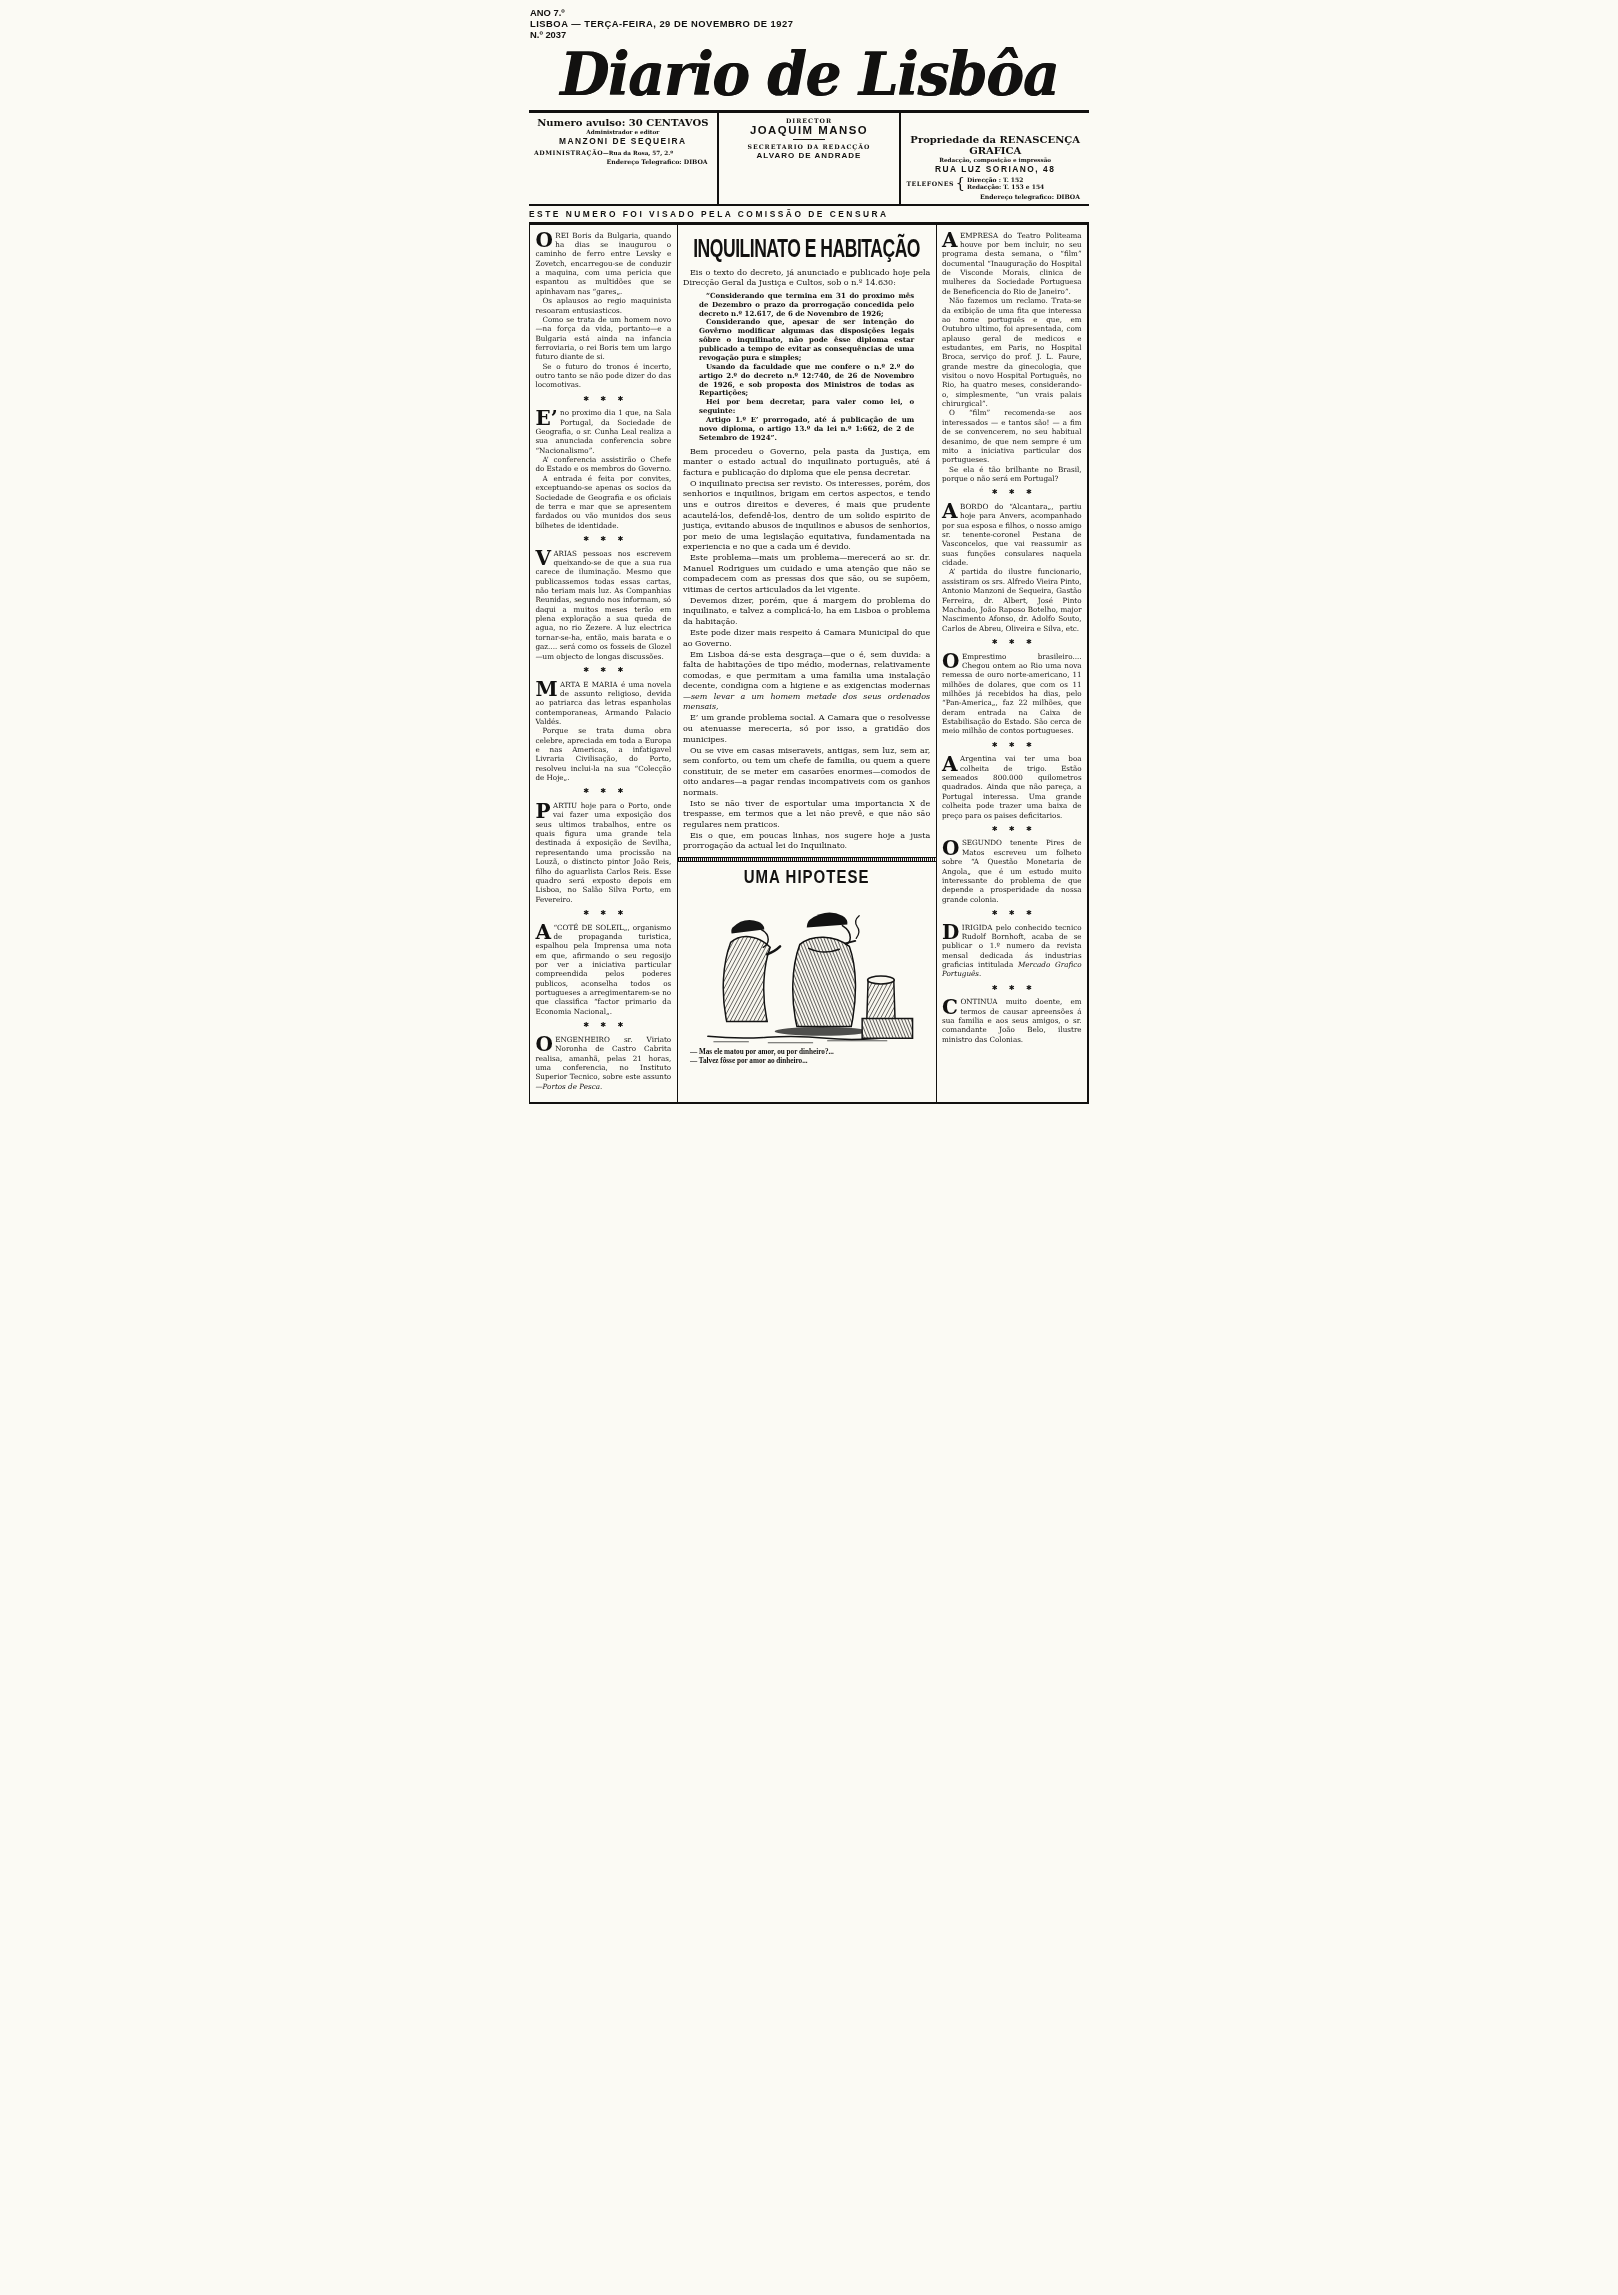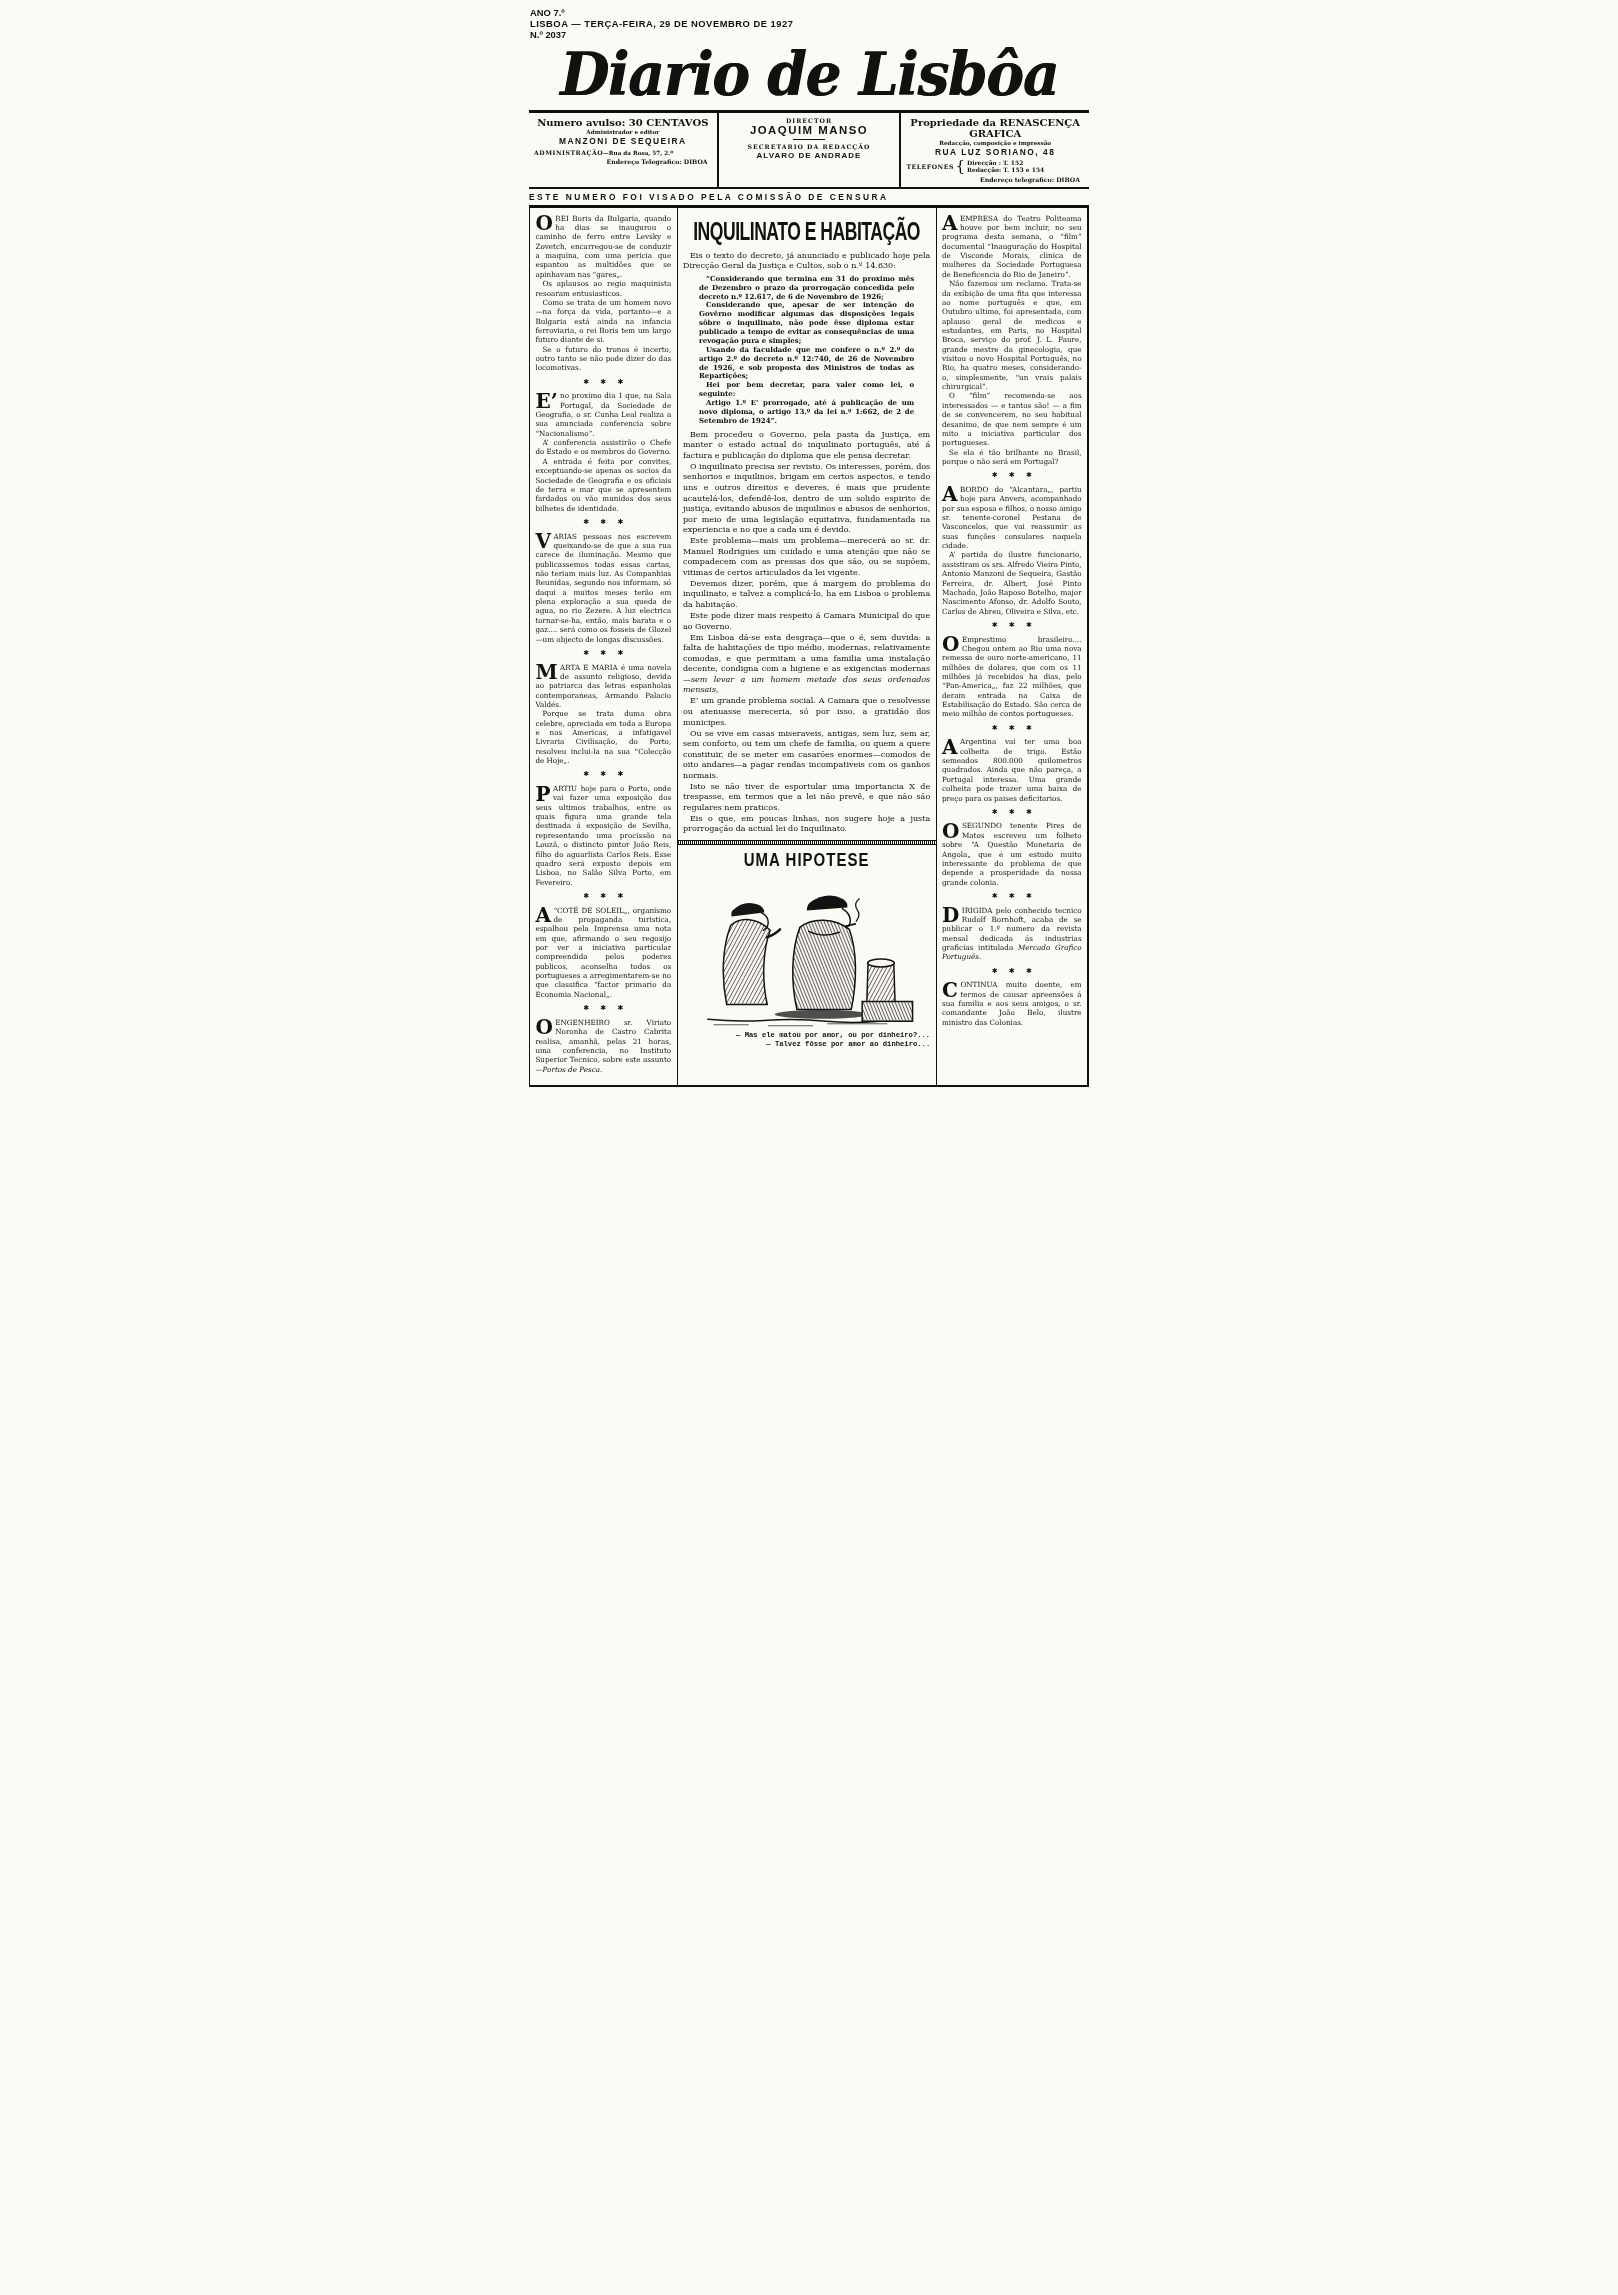--- a/index.html
+++ b/index.html
@@ -20,21 +20,21 @@
   .masthead{font-family:"DejaVu Serif", serif;font-weight:bold;font-style:italic;
     font-size:57px;line-height:1.02;text-align:center;letter-spacing:-1.5px;
     transform:scaleY(1.06);transform-origin:center top;margin:3px 0 9px;
     text-shadow:0.5px 0 0 var(--ink);}
 
   
   .infobar{display:flex;border-top:3.5px solid var(--ink);border-bottom:2px solid var(--ink);}
   .ib{padding:3.5px 5px 4.5px;}
   .ib-left{width:33.5%;}
   .ib-center{width:33%;border-left:2.5px double var(--ink);border-right:2.5px double var(--ink);text-align:center;}
-  .ib-right{width:33.5%;}
+  .ib-right{width:33.5%;margin-top:17px;}
   .ib .l1{font-weight:bold;font-size:10px;text-align:center;}
   .ib .l2{font-weight:bold;font-size:5.7px;text-align:center;margin-top:1px;}
   .ib .l3{font-family:"Liberation Sans", sans-serif;font-weight:bold;font-size:8.4px;
     letter-spacing:1.5px;text-align:center;margin-top:1px;}
   .ib .l4{font-size:5.7px;font-weight:bold;margin-top:3px;}
   .ib .l4 .lbl{font-size:6.2px;letter-spacing:0.5px;}
   .ib .l5{font-size:6.2px;font-weight:bold;text-align:right;margin-top:2px;padding-right:4px;}
   .ib-center .dlabel{font-weight:bold;font-size:6.2px;letter-spacing:1px;}
   .ib-center .dname{font-family:"Liberation Sans", sans-serif;font-weight:bold;font-size:11.4px;letter-spacing:1.5px;margin-top:0.5px;}
   .ib-center .mini-rule{width:32px;height:1.5px;background:var(--ink);margin:2.5px auto 3px;}
@@ -69,22 +69,22 @@
   .lead-para{margin-bottom:3px;}
   .decree p{font-size:7px;font-weight:bold;line-height:1.27;}
   .decree{margin:3px 16px 4px;}
   .cbody p{margin-bottom:0.5px;}
   .hatch-rule{height:4.5px;margin:5px -5.4px 3px;border-top:0.5px solid var(--ink);border-bottom:0.5px solid var(--ink);
     background:repeating-linear-gradient(90deg,var(--ink) 0 1px,transparent 1px 2px);}
   h2.cartoon-title{font-family:"Liberation Sans", sans-serif;font-weight:bold;font-size:15px;
     text-align:center;letter-spacing:1px;margin:1px 0 1px;transform:scaleY(1.2);transform-origin:center top;}
   figure.cartoon{margin:5px 0 0;}
   figure.cartoon svg{display:block;width:88%;margin:0 auto;}
-  figcaption p{font-family:Liberation Mono, monospace;font-weight:bold;font-size:7.2px;
-    line-height:1.25;text-indent:0;text-align:right;margin:0 0 0 6%;}
+  figcaption p{font-family:Liberation Serif, serif;font-weight:bold;font-size:7.2px;
+    line-height:1.25;text-indent:0;text-align:left;margin:0 0 0 6%;}
   figcaption{padding-bottom:7px;}
 </style>
 </head>
 <body>
 
 <div class="sheet">
 
   <header class="topline">
     <span>ANO 7.º</span>
     <span class="date">LISBOA — TERÇA-FEIRA, 29 DE NOVEMBRO DE 1927</span>

